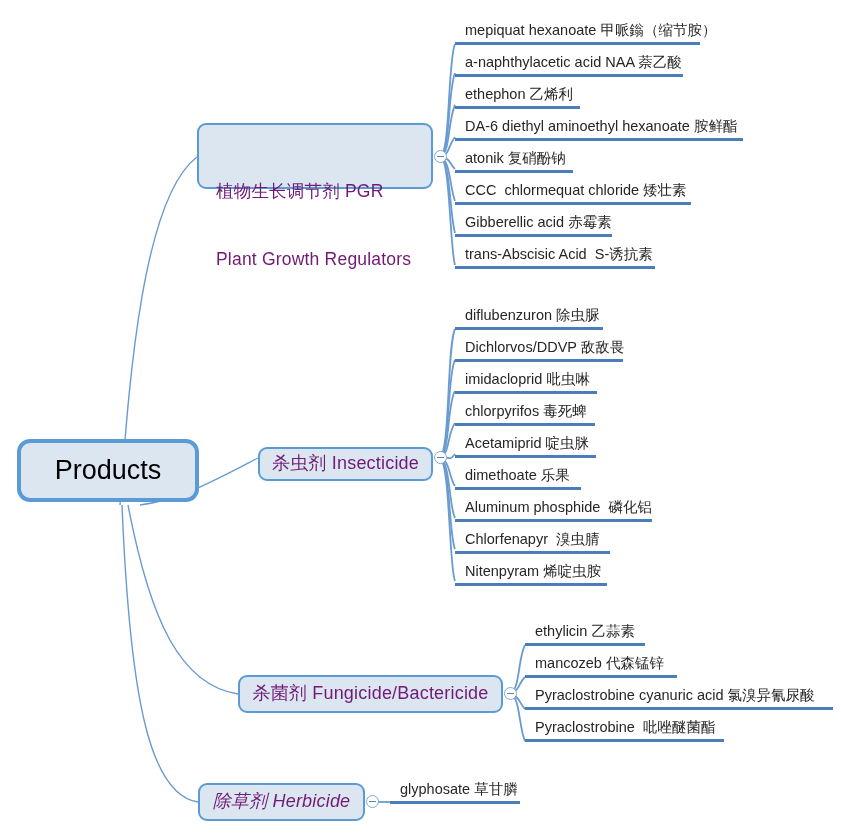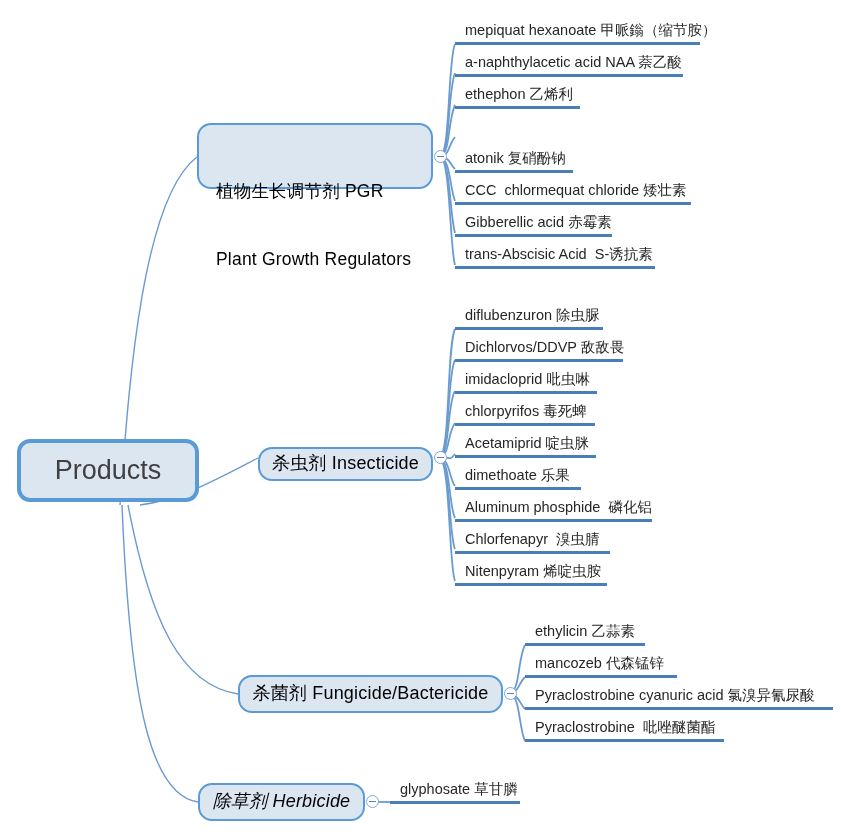--- a/index.html
+++ b/index.html
@@ -27,34 +27,34 @@
     height: 840px;
     pointer-events: none;
   }
 
   
   .node {
     position: absolute;
     box-sizing: border-box;
     background: #dce6f1;
     border: 2px solid #5b9bd5;
-    border-radius: 14px;
-    color: #000000;
+    border-radius: 9px;
+    color: #701a75;
     display: flex;
     align-items: center;
     justify-content: center;
     text-align: center;
     line-height: 1.3;
     white-space: pre;
   }
   .node.root {
     border-width: 4px;
     border-radius: 13px;
     font-size: 27px;
-    color: #404040;
+    color: #000000;
   }
   .node.category {
     font-size: 18px;
     letter-spacing: 0.2px;
   }
   .node.category.two-line {
     display: block;
     padding: 9px 14px 9px 17px;
     text-align: left;
     font-size: 17.5px;
@@ -156,20 +156,21 @@
 
   <div class="node category two-line" style="left:197px; top:123px; width:236px; height:66px;">
     <span class="line">植物生长调节剂 PGR</span>
     <span class="line">Plant Growth Regulators</span>
   </div>
   <div class="toggle" style="left:434px; top:150px;"></div>
 
   <div class="leaf" style="left:455px; top:19px; width:245px;">mepiquat hexanoate 甲哌鎓（缩节胺）</div>
   <div class="leaf" style="left:455px; top:51px; width:228px;">a-naphthylacetic acid NAA 萘乙酸</div>
   <div class="leaf" style="left:455px; top:83px; width:125px;">ethephon 乙烯利</div>
+  <div class="leaf" style="left:455px; top:115px; width:288px;">DA-6 diethyl aminoethyl hexanoate 胺鲜酯</div>
   <div class="leaf" style="left:455px; top:147px; width:118px;">atonik 复硝酚钠</div>
   <div class="leaf" style="left:455px; top:179px; width:236px;">CCC  chlormequat chloride 矮壮素</div>
   <div class="leaf" style="left:455px; top:211px; width:157px;">Gibberellic acid 赤霉素</div>
   <div class="leaf" style="left:455px; top:243px; width:200px;">trans-Abscisic Acid  S-诱抗素</div>
 
   <div class="node category" style="left:258px; top:439px; width:175px; height:34px;margin-top:8px;">
     <span>杀虫剂 Insecticide</span>
   </div>
   <div class="toggle" style="left:434px; top:451px;"></div>
 

